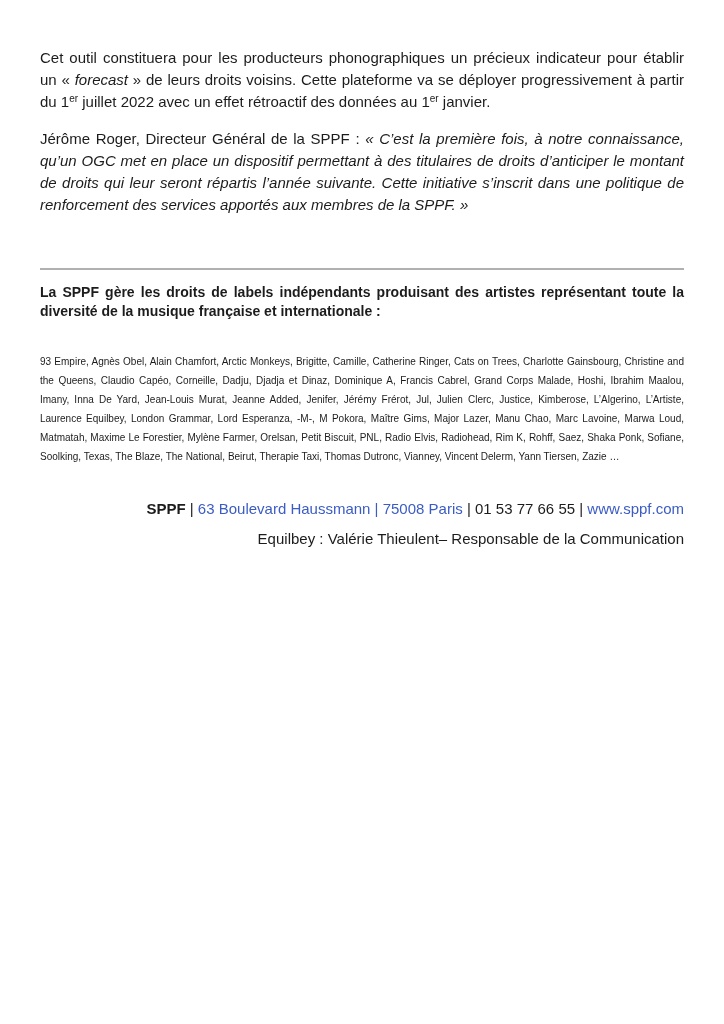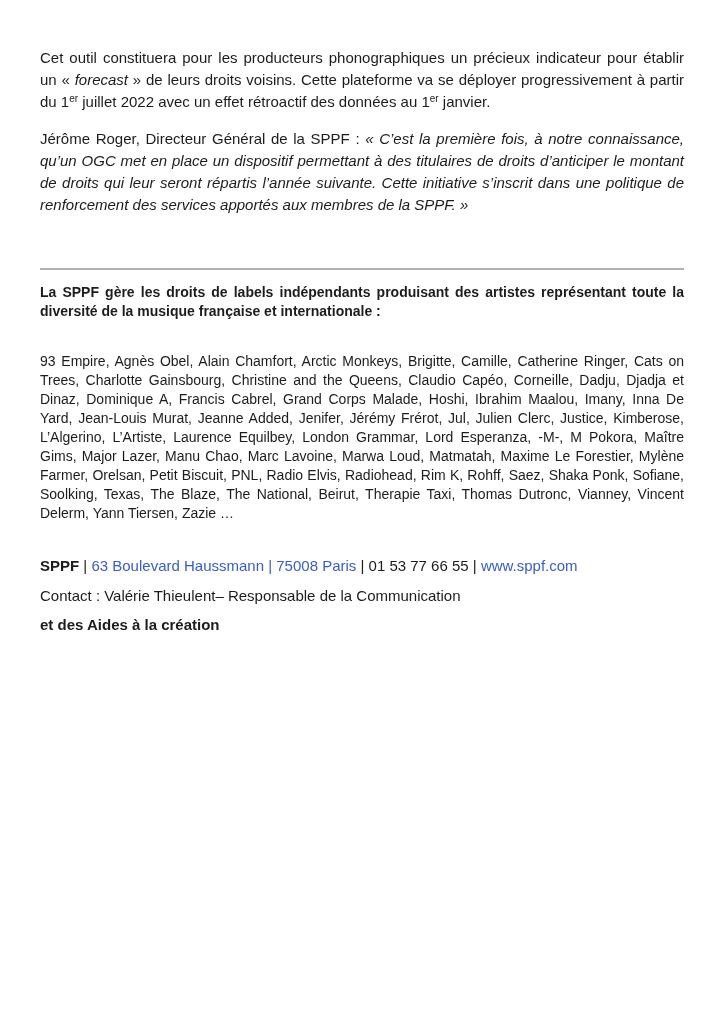--- a/index.html
+++ b/index.html
@@ -47,27 +47,27 @@
   }
   .bold-lead {
     margin: 13px 0 0 0;
     font-size: 14px;
     line-height: 19px;
     font-weight: bold;
     text-align: justify;
   }
   .artist-list {
     margin: 31px 0 0 0;
-    font-size: 14px;
+    font-size: 10px;
     line-height: 19px;
     text-align: justify;
   }
   .footer-block {
     margin-top: 33px;
-    text-align: left;
+    text-align: right;
   }
   .footer-info {
     font-size: 15px;
     line-height: 20px;
     margin: 0;
   }
   .footer-org {
     font-weight: bold;
     color: #1c1c1c;
   }
@@ -106,19 +106,18 @@
 
     <div class="divider"></div>
 
     <p class="bold-lead">La SPPF gère les droits de labels indépendants produisant des artistes représentant toute la diversité de la musique française et internationale :</p>
 
     <p class="artist-list">93 Empire, Agnès Obel, Alain Chamfort, Arctic Monkeys, Brigitte, Camille, Catherine Ringer, Cats on Trees, Charlotte Gainsbourg, Christine and the Queens, Claudio Capéo, Corneille, Dadju, Djadja et Dinaz, Dominique A, Francis Cabrel, Grand Corps Malade, Hoshi, Ibrahim Maalou, Imany, Inna De Yard, Jean-Louis Murat, Jeanne Added, Jenifer, Jérémy Frérot, Jul, Julien Clerc, Justice, Kimberose, L’Algerino, L’Artiste, Laurence Equilbey, London Grammar, Lord Esperanza, -M-, M Pokora, Maître Gims, Major Lazer, Manu Chao, Marc Lavoine, Marwa Loud, Matmatah, Maxime Le Forestier, Mylène Farmer, Orelsan, Petit Biscuit, PNL, Radio Elvis, Radiohead, Rim K, Rohff, Saez, Shaka Ponk, Sofiane, Soolking, Texas, The Blaze, The National, Beirut, Therapie Taxi, Thomas Dutronc, Vianney, Vincent Delerm, Yann Tiersen, Zazie …</p>
 
     <div class="footer-block">
       <p class="footer-info"><span class="footer-org">SPPF</span><span class="footer-sep"> | </span><span class="link-blue">63 Boulevard Haussmann | 75008 Paris</span><span class="footer-sep"> | </span><span>01 53 77 66 55</span><span class="footer-sep"> |  </span><span class="link-blue">www.sppf.com</span></p>
 
-      <p class="contact-line"><span>Contact </span><span class="contact-bold">: Valérie Thieulent– Responsable de la Communication</span></p>
+      <p class="contact-line"><span>Equilbey </span><span class="contact-bold">: Valérie Thieulent– Responsable de la Communication</span></p>
 
-      <p class="contact-line2">et des Aides à la création</p>
     </div>
 
   </div>
 </div>
 
 </body></html>

